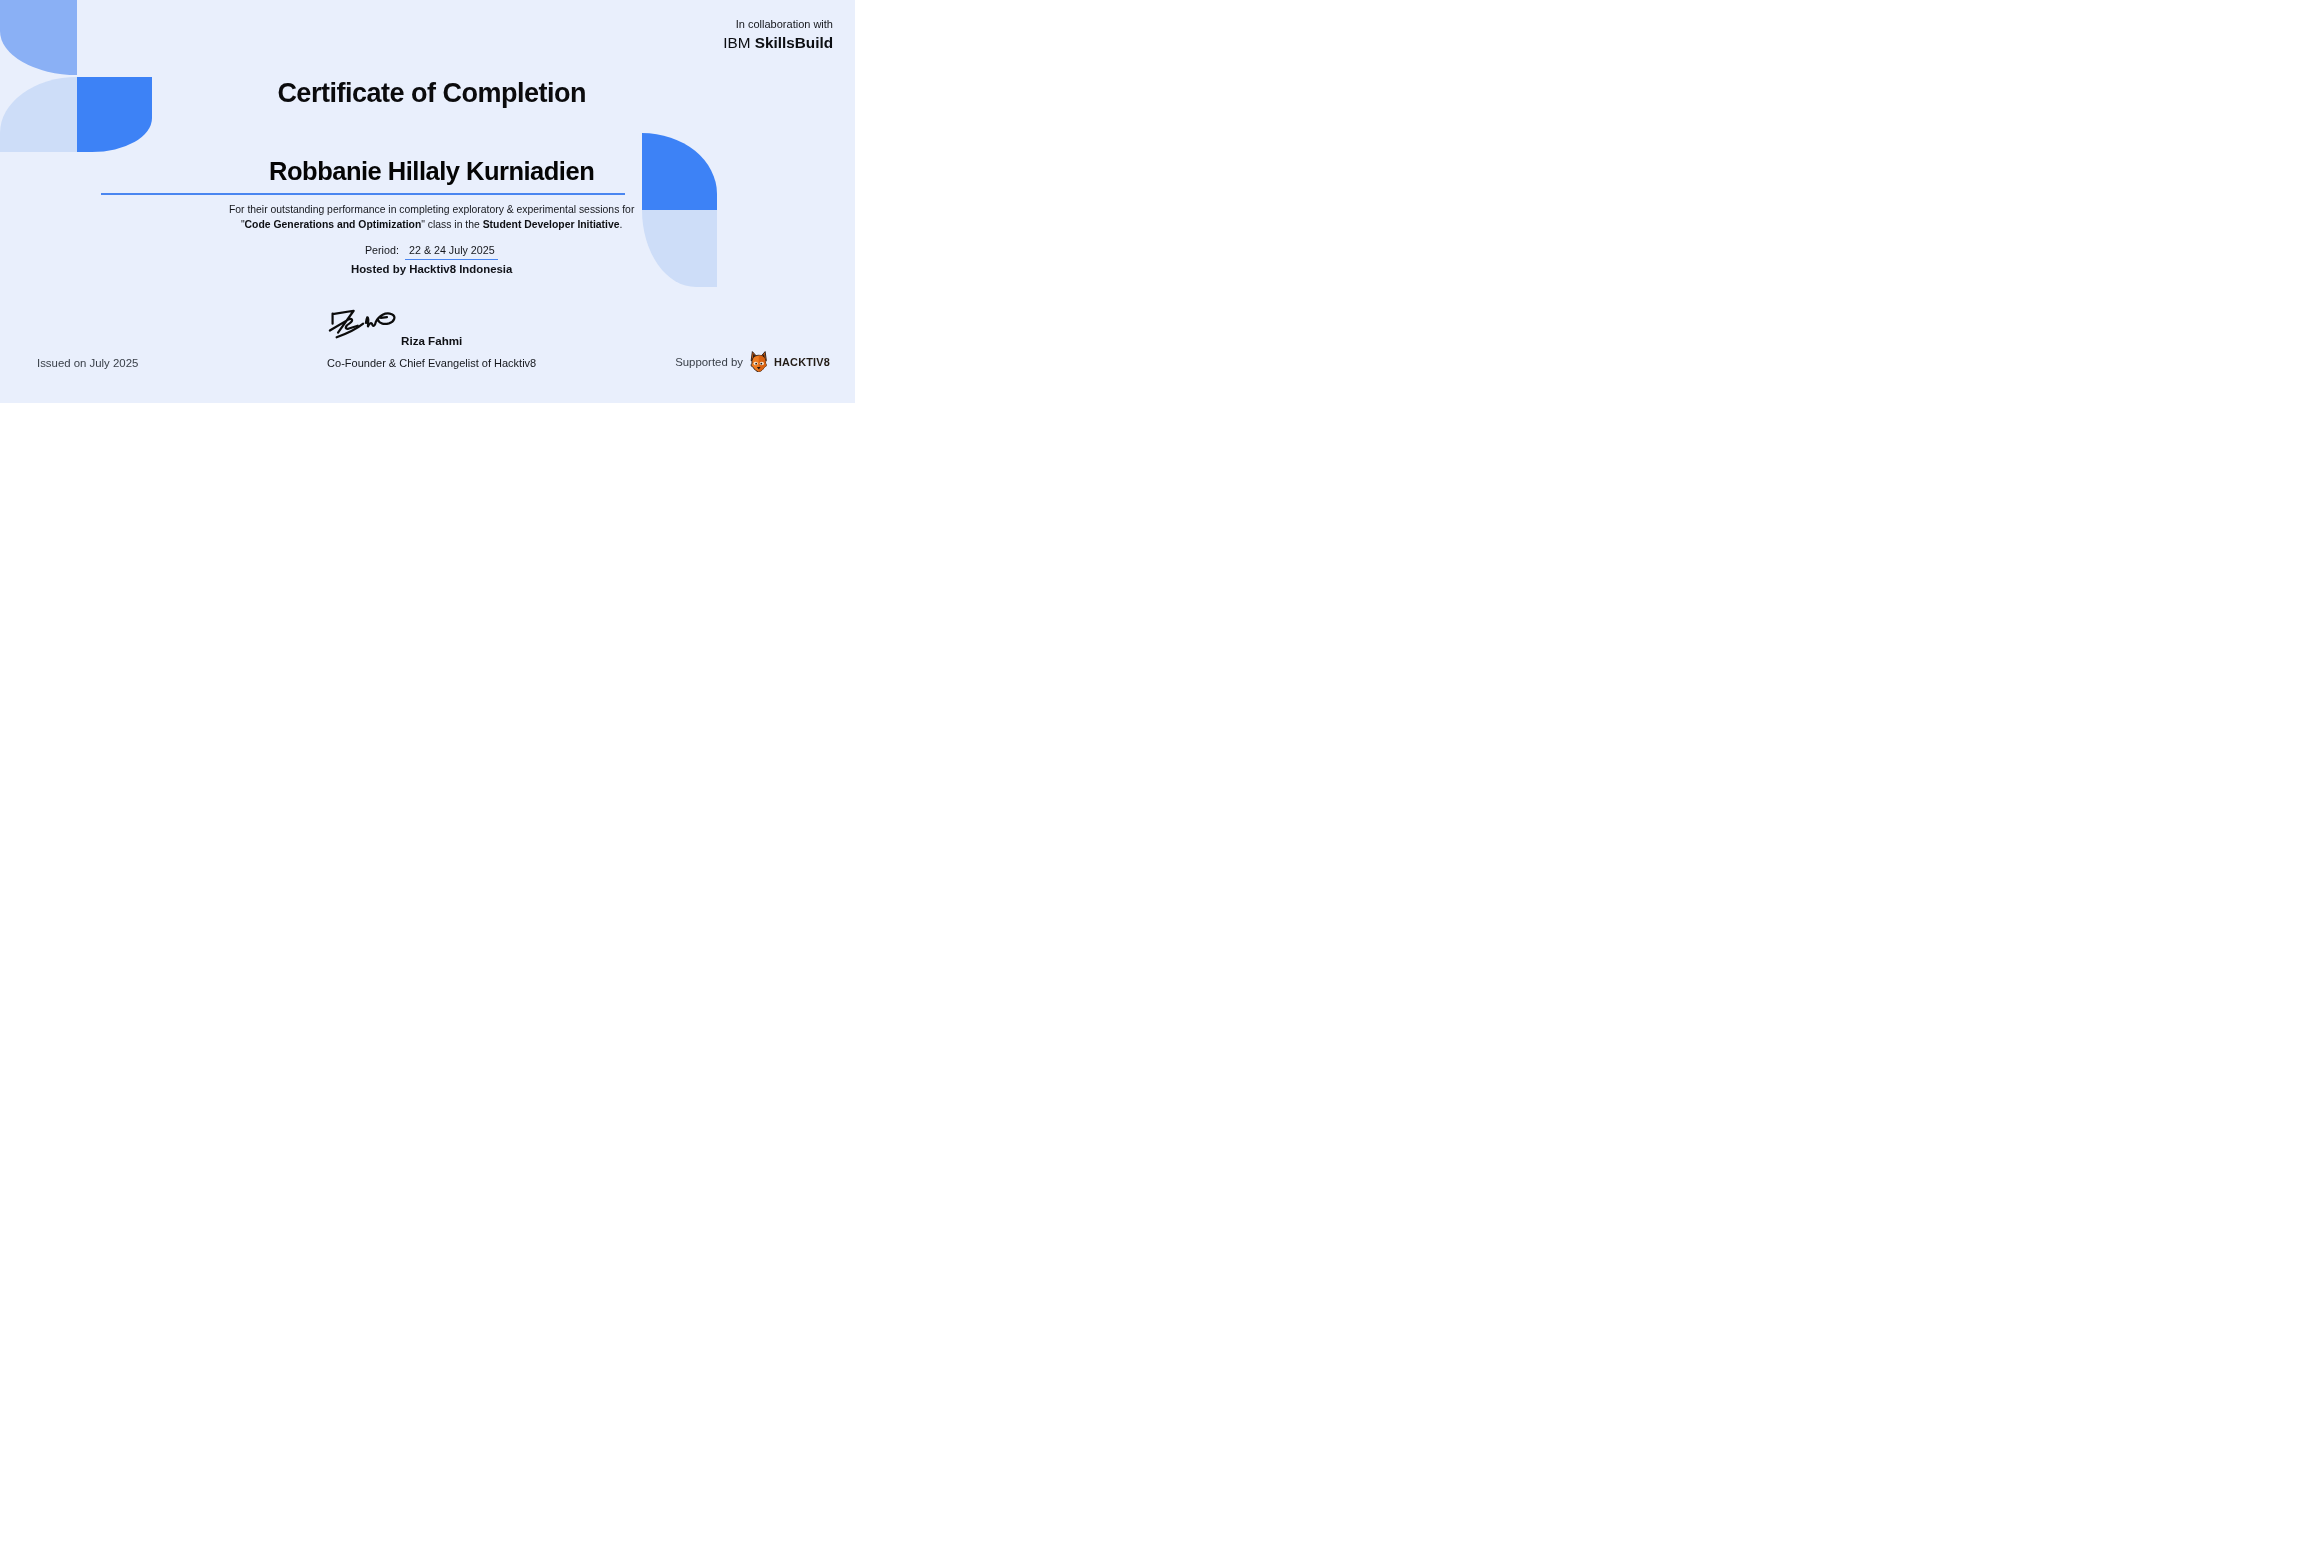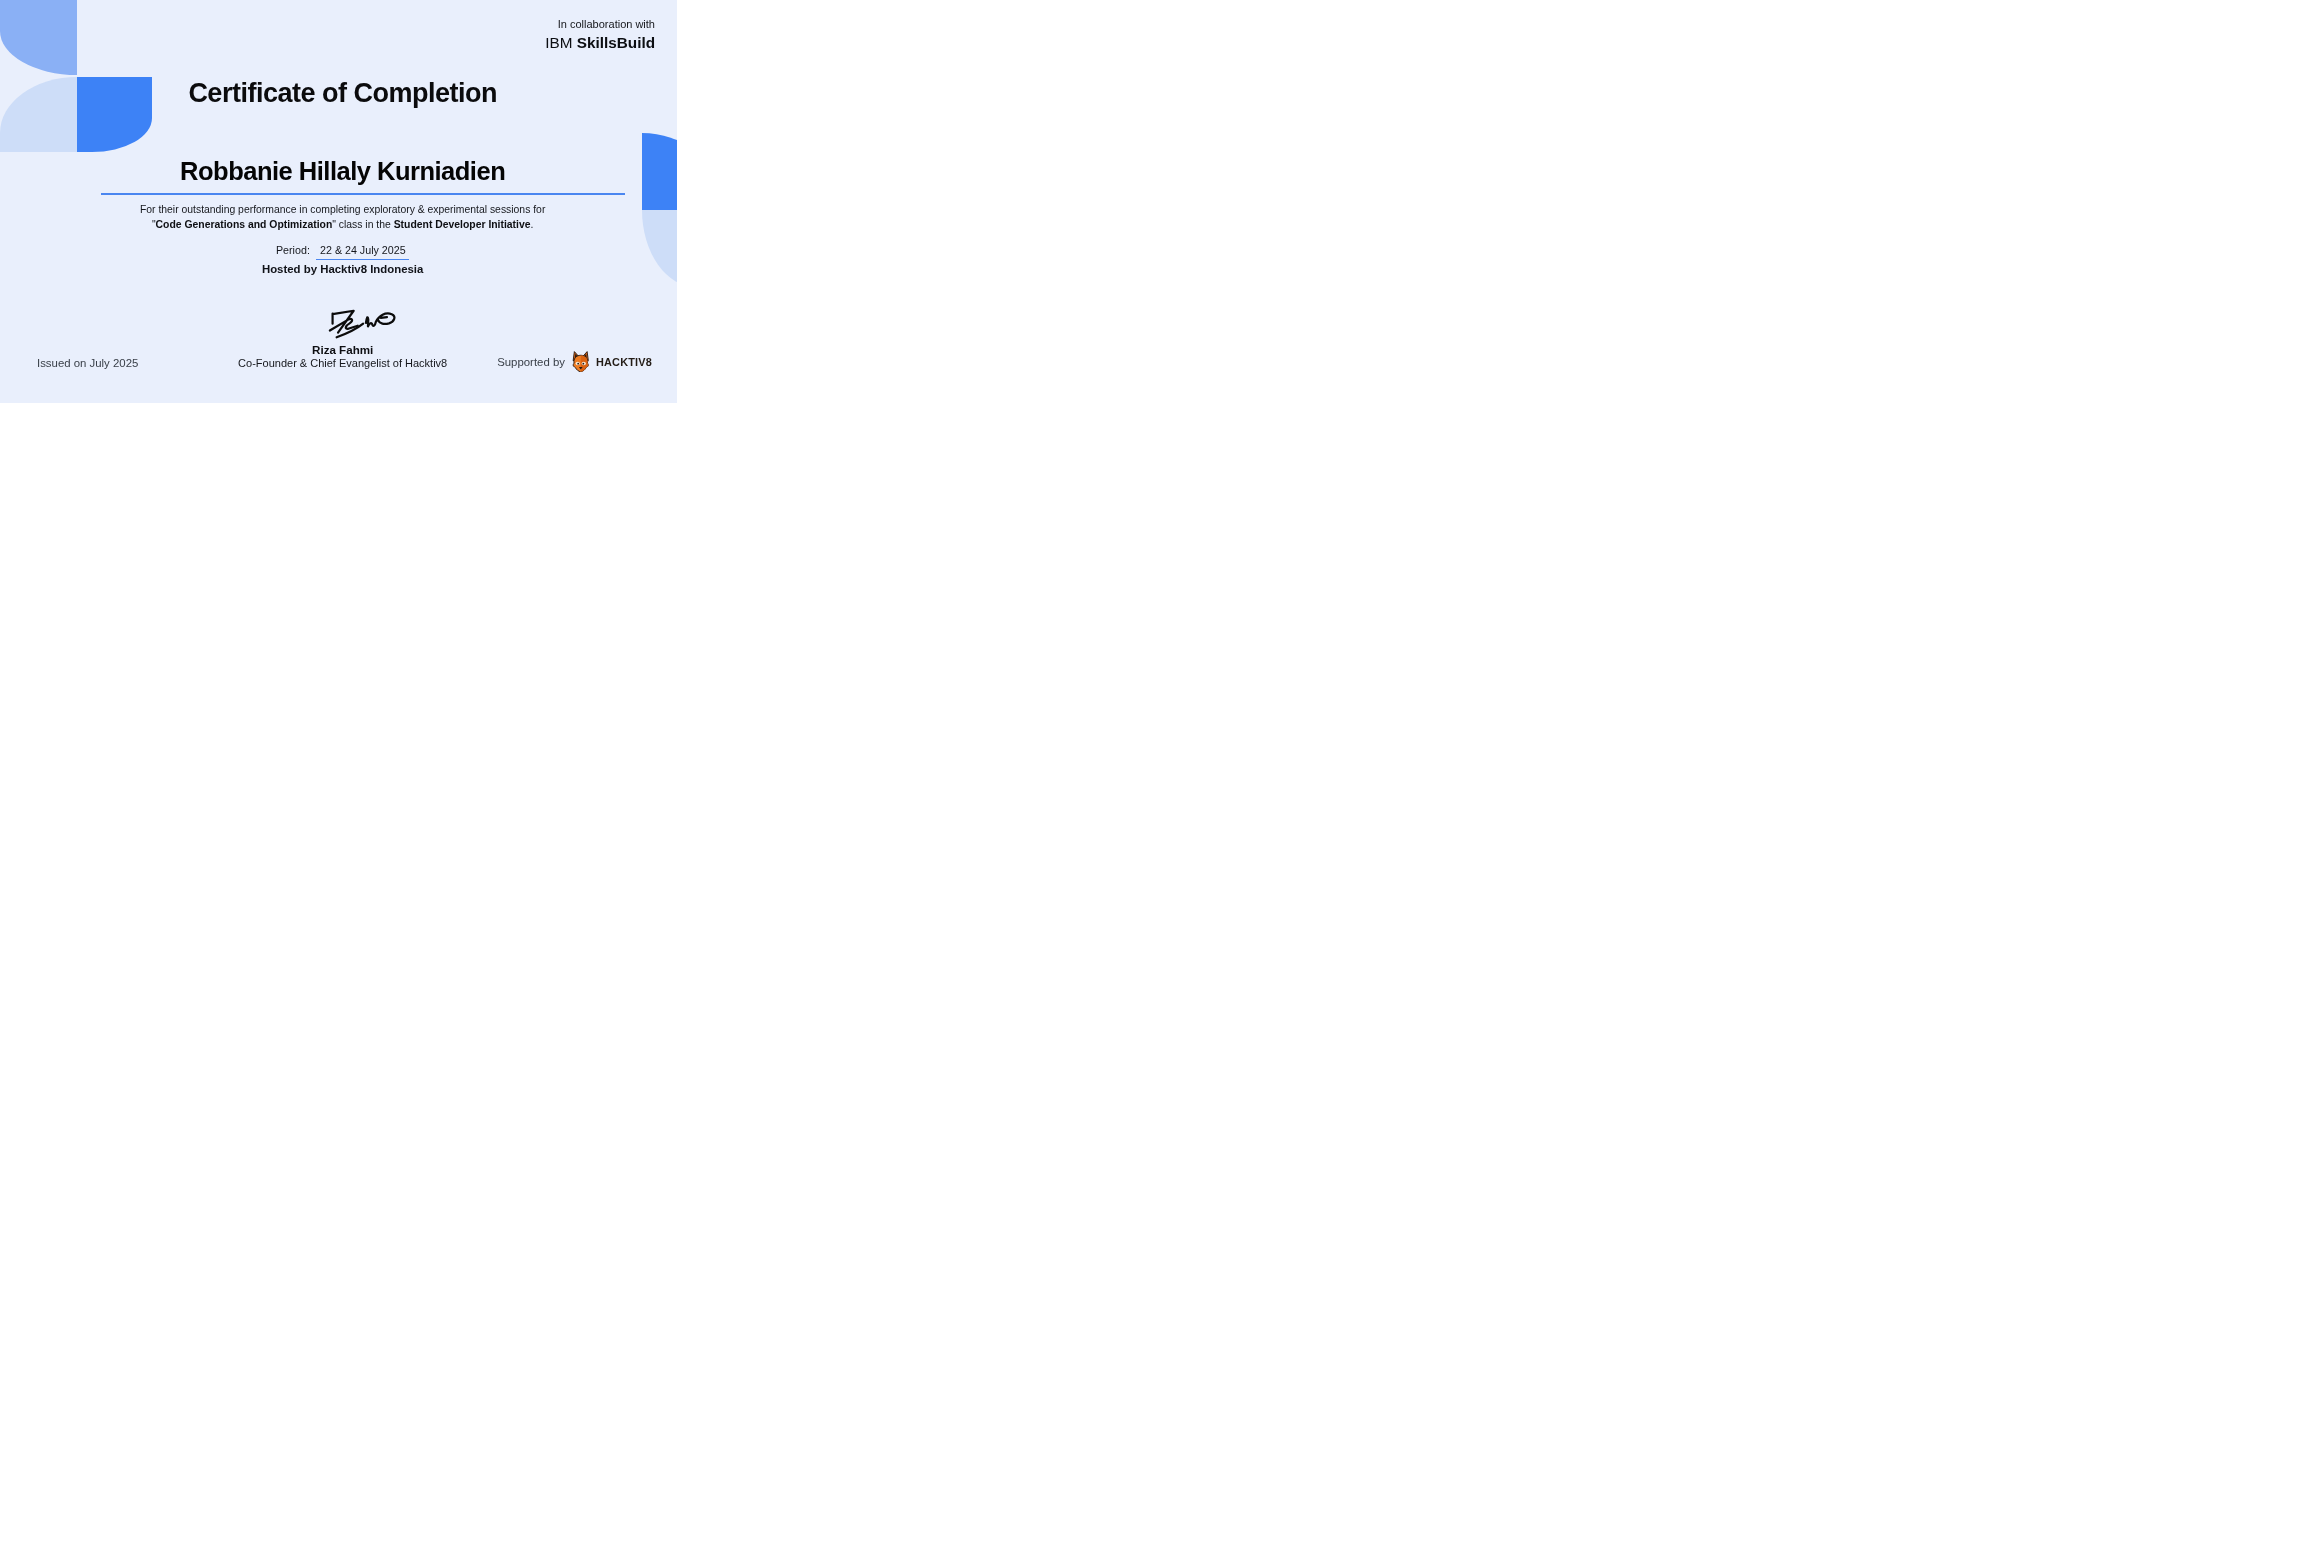--- a/index.html
+++ b/index.html
@@ -1,18 +1,18 @@
 <!DOCTYPE html>
 <html style="font-size:7.4px"><head>
 <meta charset="utf-8">
 <style>
   html,body{margin:0;padding:0;}
   .stage{
     position:relative;
-    width:677px;height:403px;
+    width:855px;height:403px;
     background:#e9effc;
     overflow:hidden;
     font-family:"Liberation Sans","DejaVu Sans",sans-serif;
     color:#15171c;
   }
   
   .shape{position:absolute;}
   .shape-a{left:0;top:0;width:77px;height:75px;background:#8ab0f5;
            border-bottom-left-radius:77px 44px;}
   .shape-b{left:0;top:77px;width:77px;height:75px;background:#cdddf8;
@@ -36,21 +36,21 @@
   .recipient-name{top:157px;font-size:25.5px;font-weight:700;letter-spacing:-0.5px;color:#050505;}
   .name-rule{position:absolute;left:101px;top:193px;width:524px;height:1.9px;background:#4a86f0;}
   .body-line1{top:203px;font-size:10.4px;line-height:13px;color:#15171c;}
   .body-line2{top:218px;font-size:10.4px;line-height:13px;color:#15171c;}
   .body-line2 b{font-weight:700;color:#0e0f13;}
   .period-row{top:244px;font-size:10.7px;color:#15171c;}
   .period-label{margin-right:6.5px;}
   .period-value{display:inline-block;padding:0 3.7px 2.8px 3.7px;border-bottom:1.9px solid #4a86f0;}
   .hosted{top:263px;font-size:11.4px;font-weight:600;color:#101218;}
   .signature-wrap{position:absolute;left:321px;top:306px;width:83px;height:34px;}
-  .signatory-name{top:343px;font-size:11.6px;font-weight:700;color:#0e0f13;}
+  .signatory-name{top:334px;font-size:11.6px;font-weight:700;color:#0e0f13;}
   .signatory-role{top:357px;font-size:11px;color:#15171c;}
   
   .issued{position:absolute;left:37px;top:357px;font-size:11.4px;color:#3a4049;}
   .supported{position:absolute;right:21px;top:351px;display:flex;align-items:center;gap:6px;}
   .supported-label{font-size:11.4px;color:#3a4049;}
   .fox{width:19.5px;height:21.3px;display:block;}
   .supported-brand{font-size:11.6px;font-weight:700;letter-spacing:0.2px;color:#231c16;
                    transform:scaleX(0.94) scaleY(1.02);transform-origin:left center;}
 </style>
 </head>

